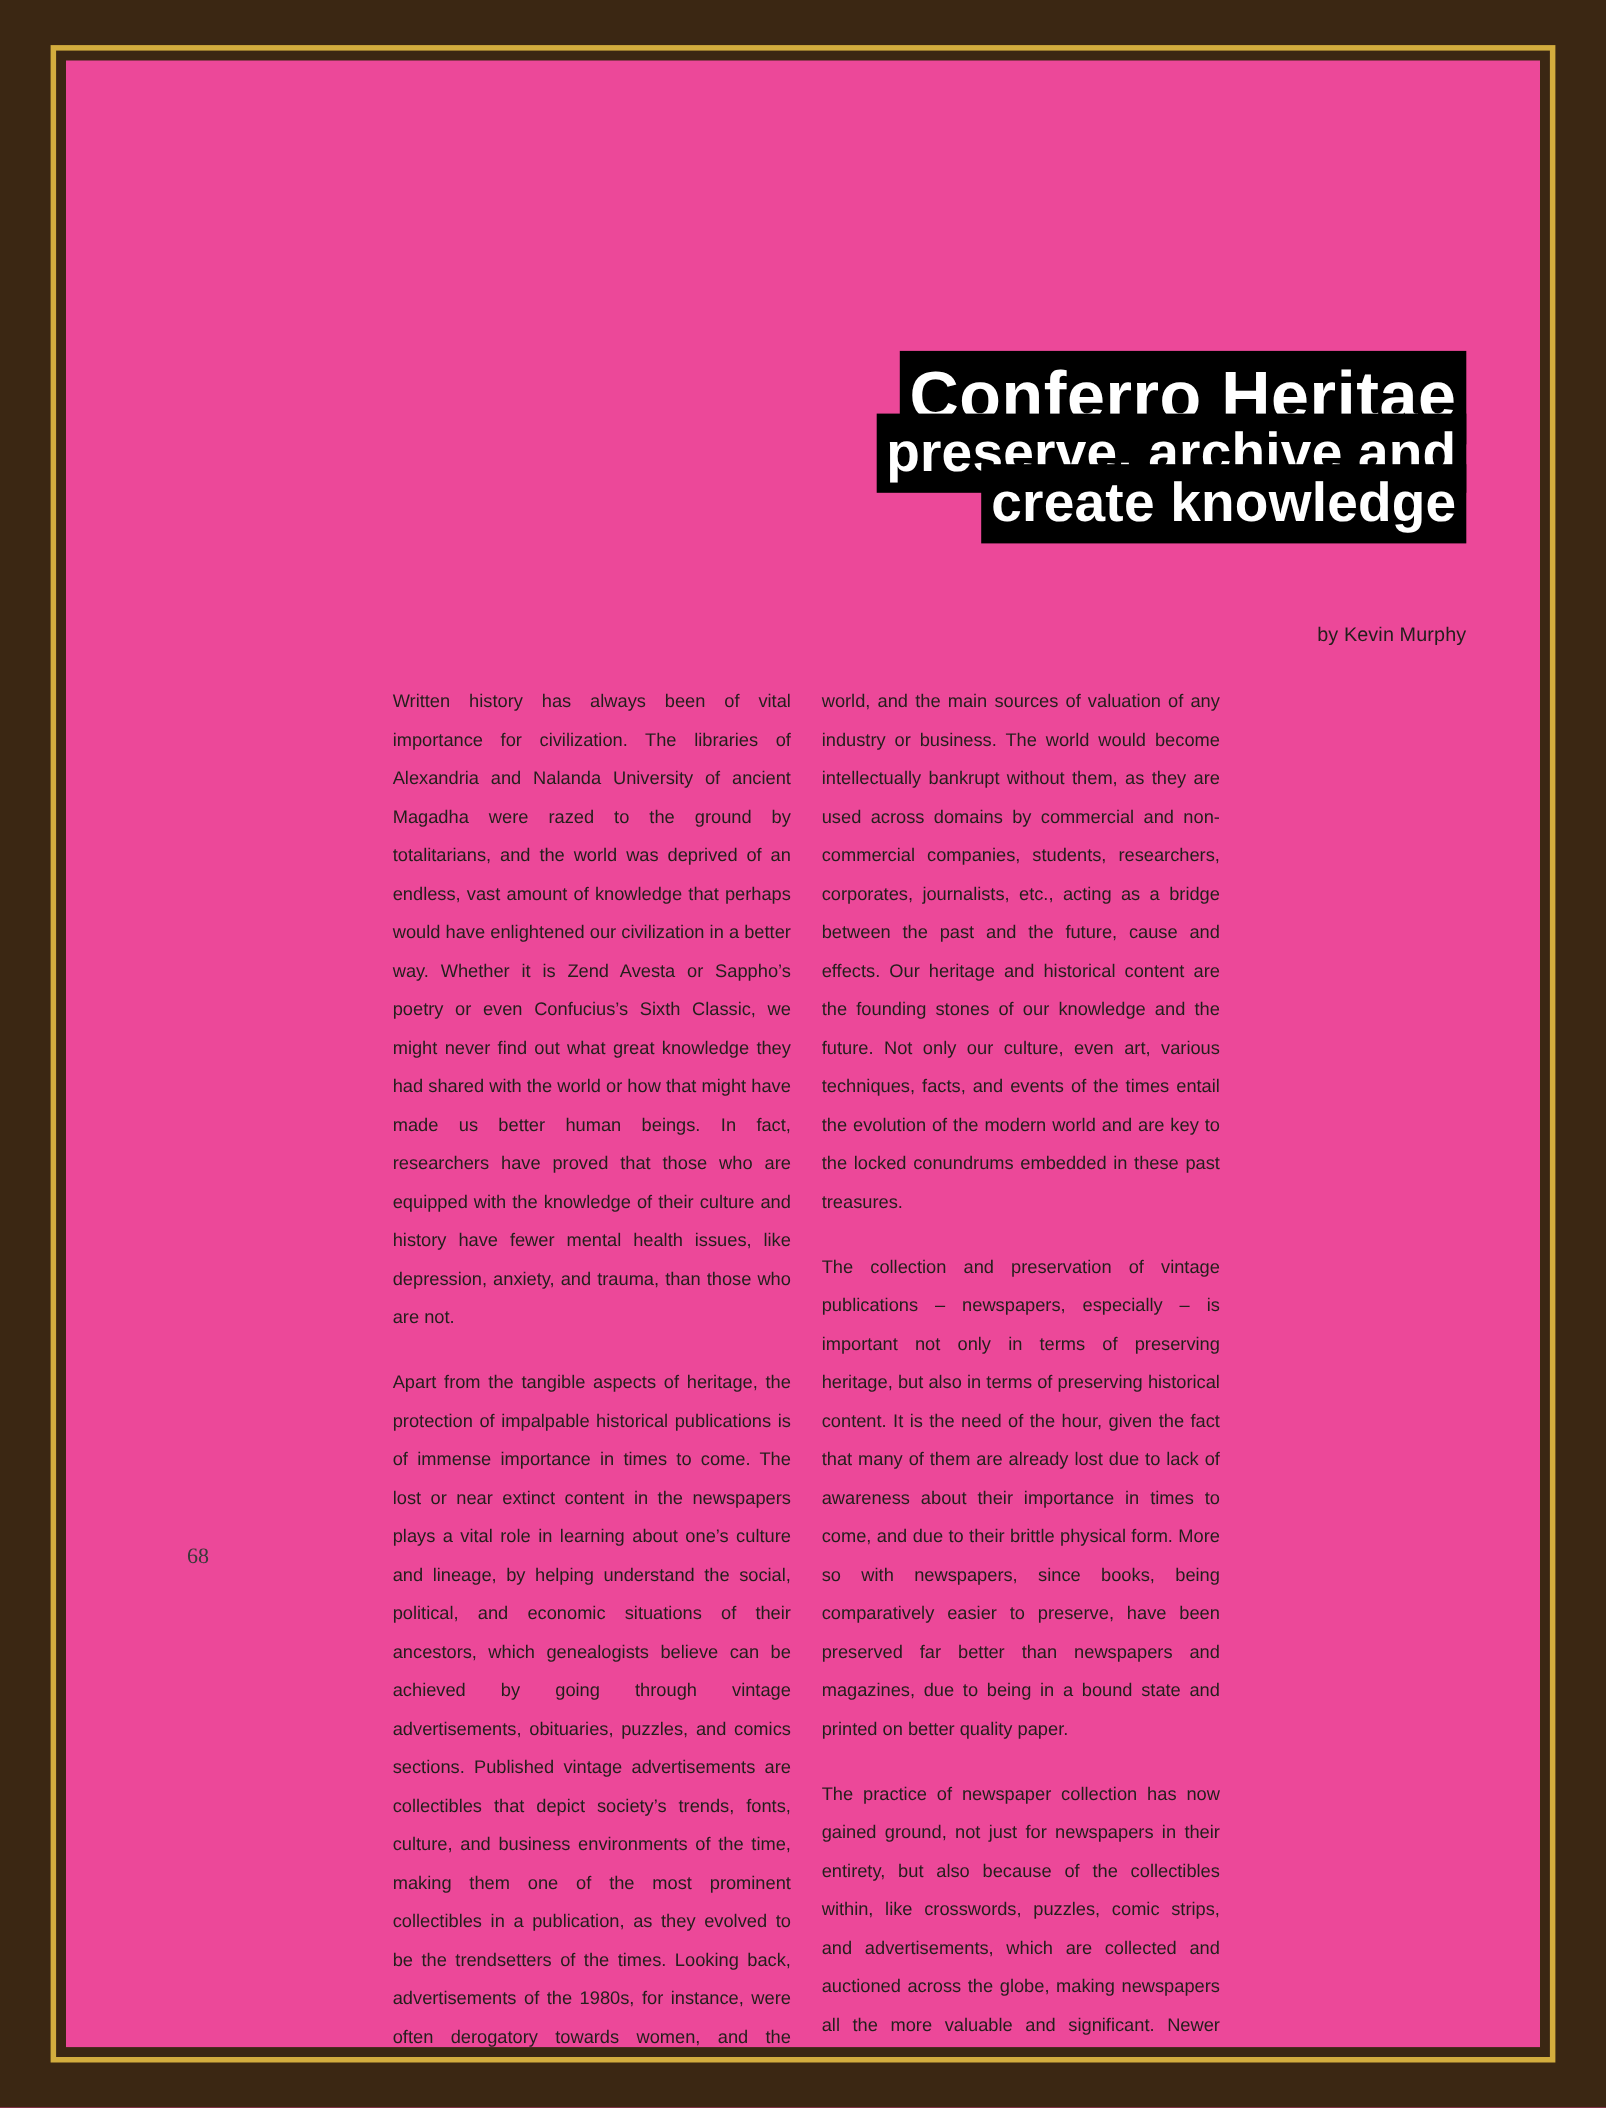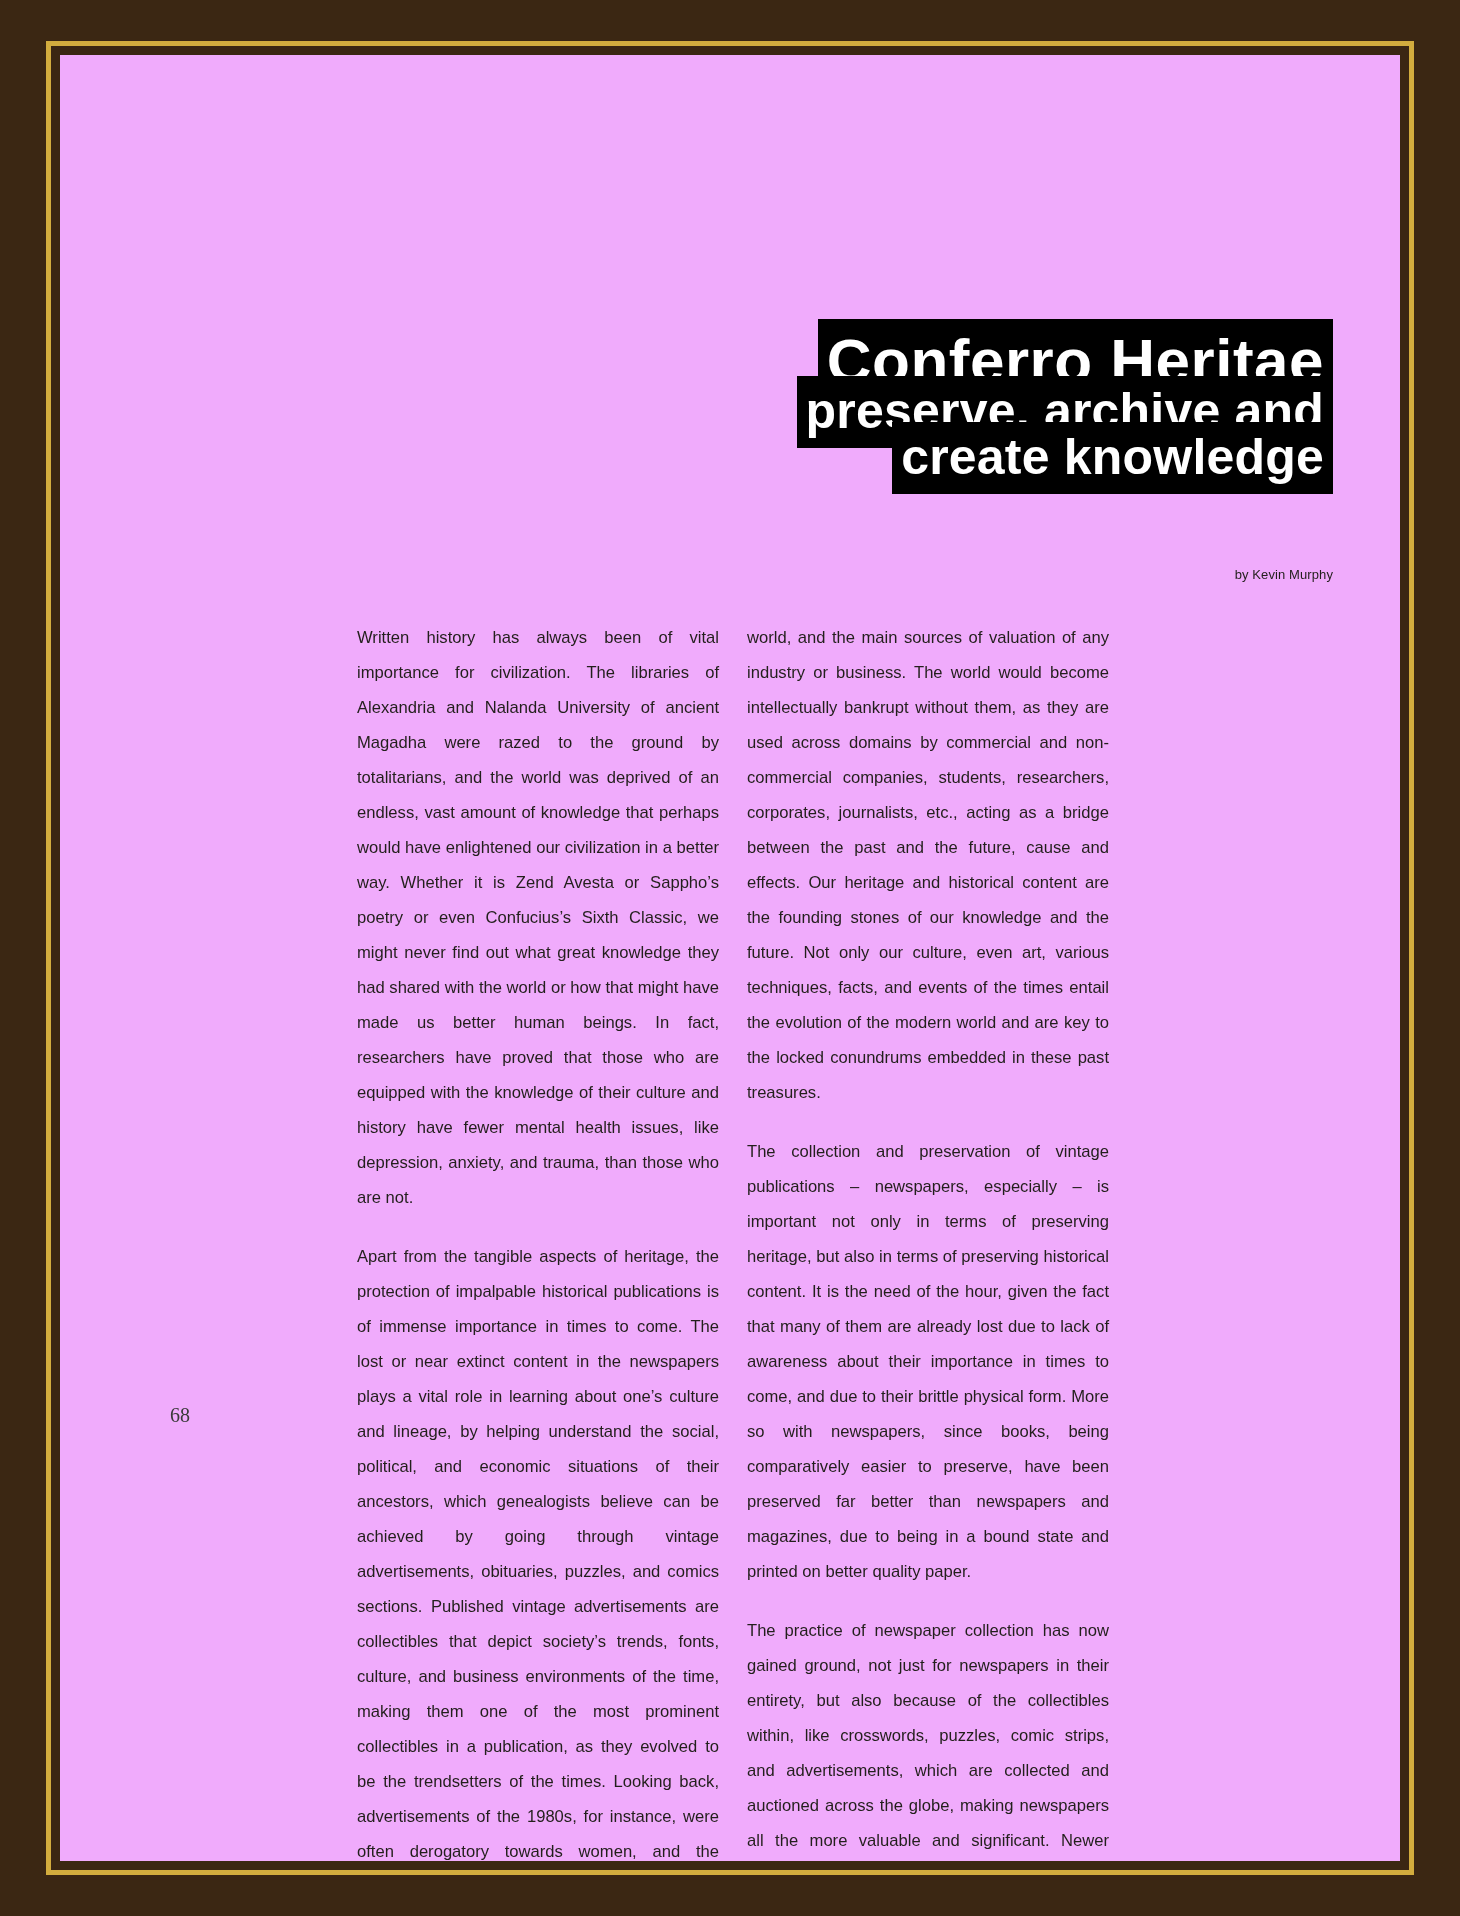--- a/index.html
+++ b/index.html
@@ -23,21 +23,21 @@
     height: 1834px;
     box-sizing: border-box;
     background: #3b2713;
     border: 5px solid #d3ad3e;
     padding: 9px;
   }
   #page-sheet {
     width: 100%;
     height: 100%;
     box-sizing: border-box;
-    background: #f0abfc;
+    background: #ec4899;
     position: relative;
     overflow: hidden;
   }
 
   
   #article-header {
     position: absolute;
     left: 0;
     right: 67px;
     top: 275px;
@@ -67,21 +67,21 @@
     font-weight: 600;
     letter-spacing: 0.2px;
   }
   #title-sub-1 { margin-top: -6px; margin-left: 30px; }
   #title-sub-2 { margin-top: -4px; text-align: right; }
 
   #byline {
     position: absolute;
     right: 67px;
     top: 512px;
-    font-size: 13px;
+    font-size: 18px;
     color: #231f1c;
     letter-spacing: 0.1px;
   }
 
   
   #article-body {
     position: absolute;
     left: 297px;
     top: 565px;
     width: 752px;

